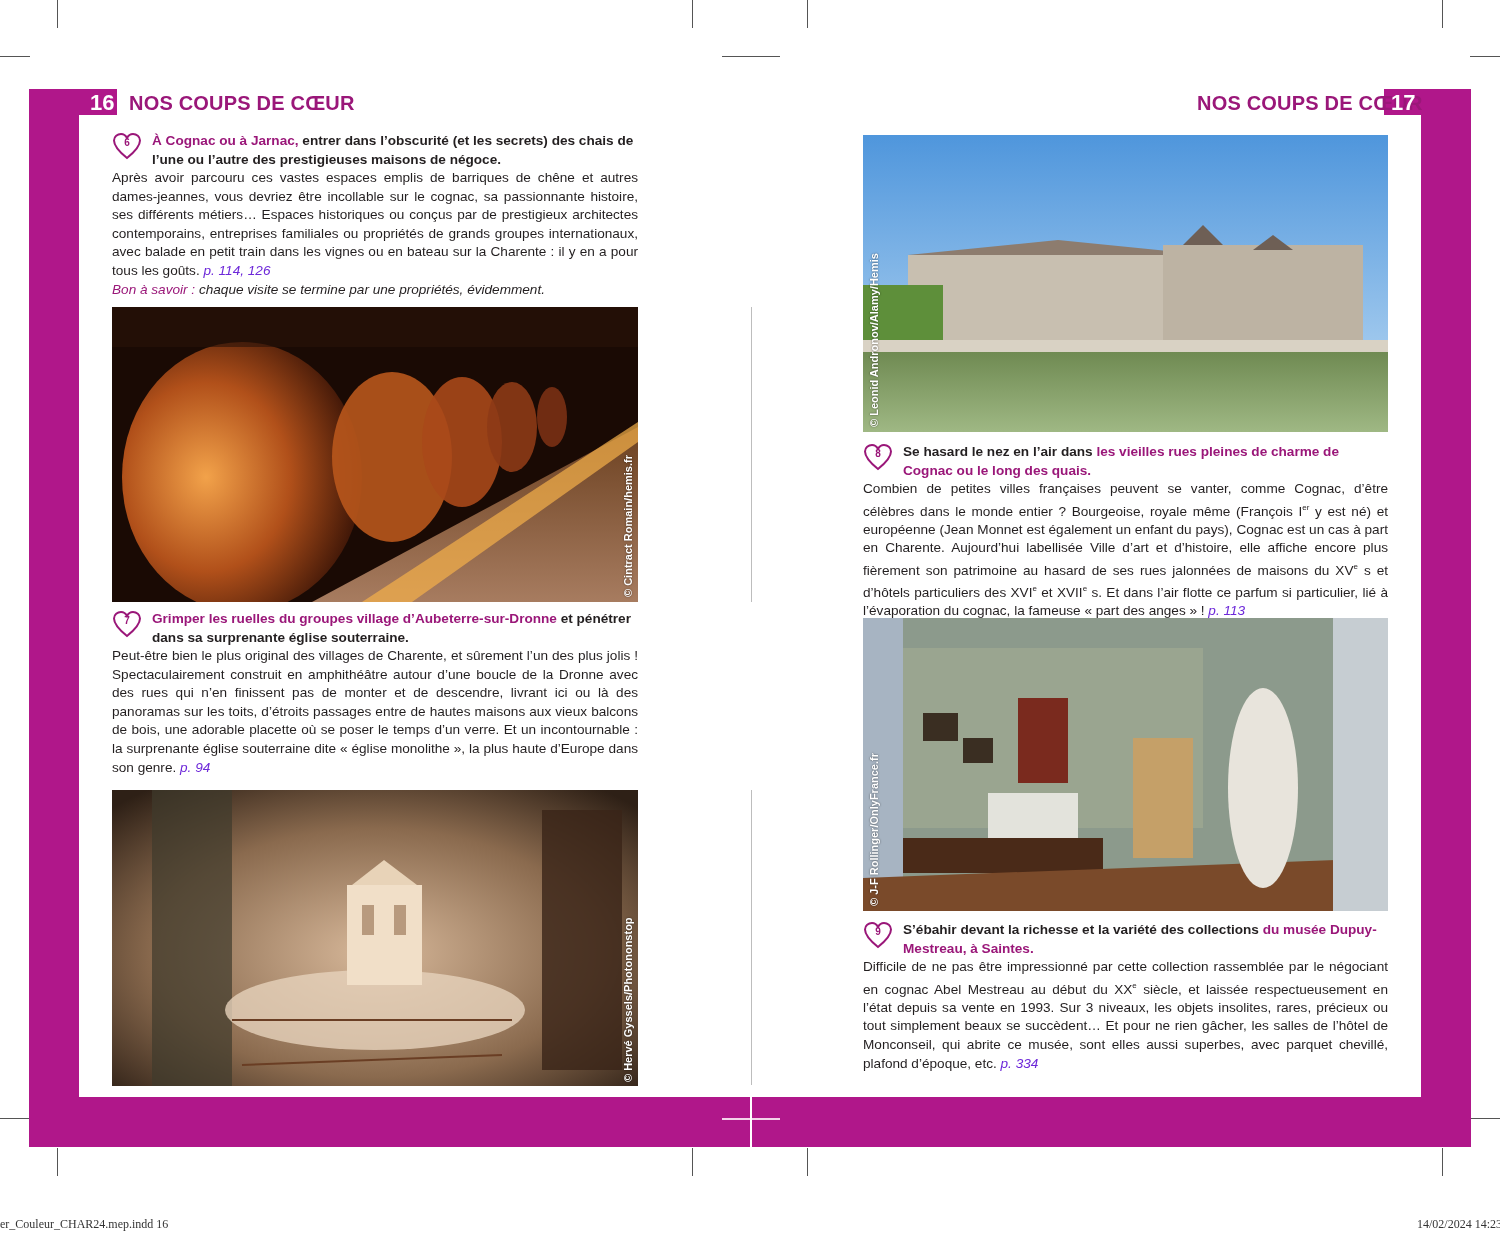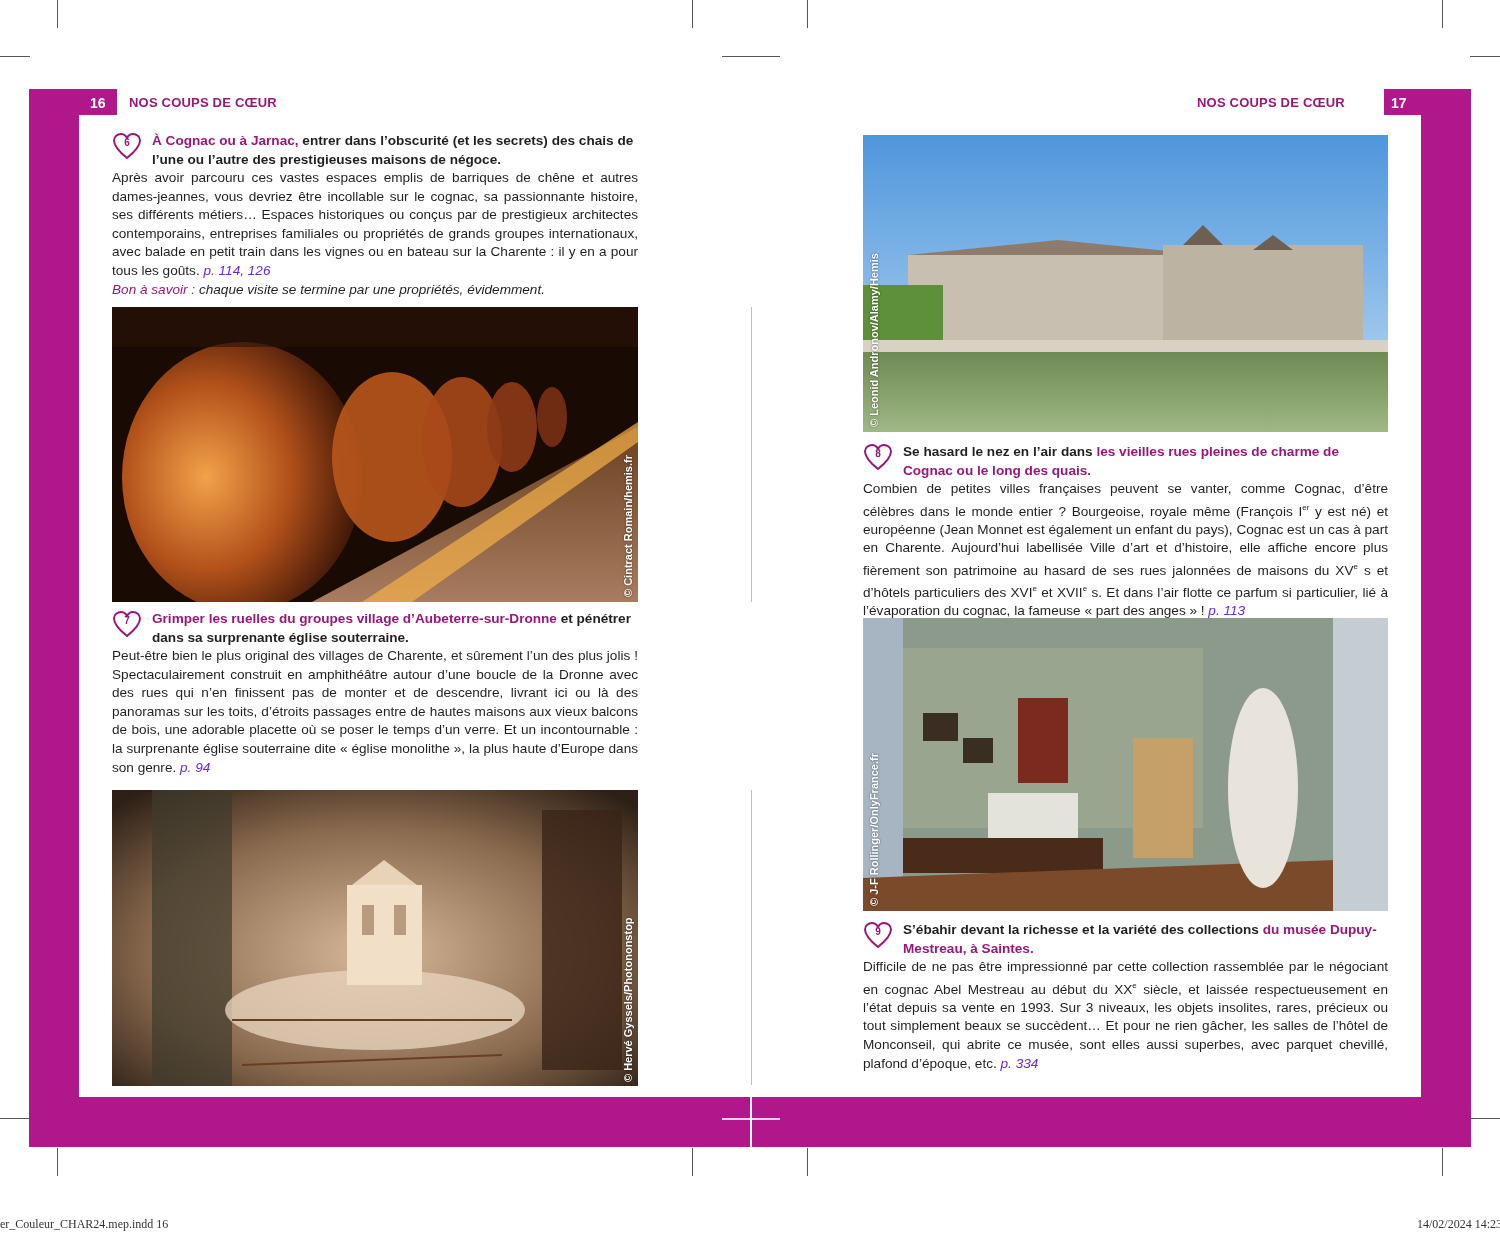--- a/index.html
+++ b/index.html
@@ -5,24 +5,24 @@
   html, body { margin:0; padding:0; }
   body {
     width:1500px; height:1233px; position:relative; overflow:hidden;
     background:#ffffff; font-family:"Liberation Sans", "DejaVu Sans", sans-serif; color:#231f20;
   }
   .abs { position:absolute; }
   .crop { position:absolute; background:#555; }
   .magenta-band { position:absolute; background:#b0178a; }
 
   .folio-num {
-    position:absolute; color:#fff; font-weight:bold; font-size:14px; line-height:22px;
+    position:absolute; color:#fff; font-weight:bold; font-size:22px; line-height:22px;
   }
   .running-head {
-    position:absolute; color:#9a1779; font-weight:bold; font-size:13px; line-height:22px; letter-spacing:0.2px;
+    position:absolute; color:#9a1779; font-weight:bold; font-size:20px; line-height:22px; letter-spacing:0.2px;
   }
 
   .entry { position:absolute; }
   .entry-head { position:relative; padding-left:40px; font-weight:bold; font-size:13.6px; line-height:18.5px; color:#231f20; }
   .entry-head .hl { color:#9a1779; }
   .heart { position:absolute; left:0; top:0; width:30px; height:28px; }
   .heart svg { width:30px; height:28px; display:block; }
   .heart-num { position:absolute; left:0; top:5px; width:30px; text-align:center; font-size:10px; font-weight:bold; color:#9a1779; line-height:12px; }
   .entry-body { font-size:13.6px; line-height:18.6px; text-align:justify; color:#231f20; }
   .pref { color:#6d28d9; font-style:italic; }

